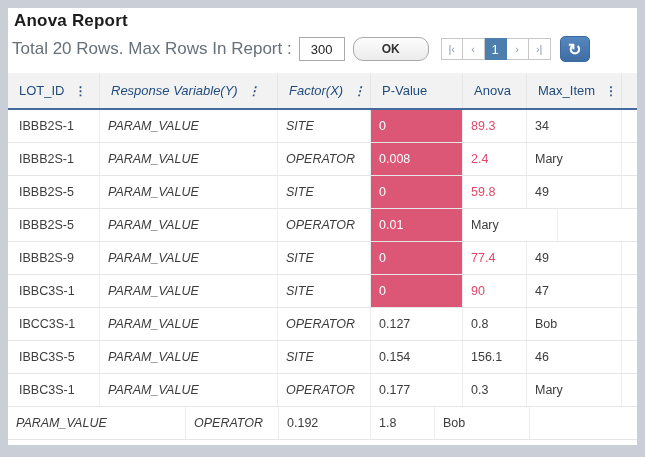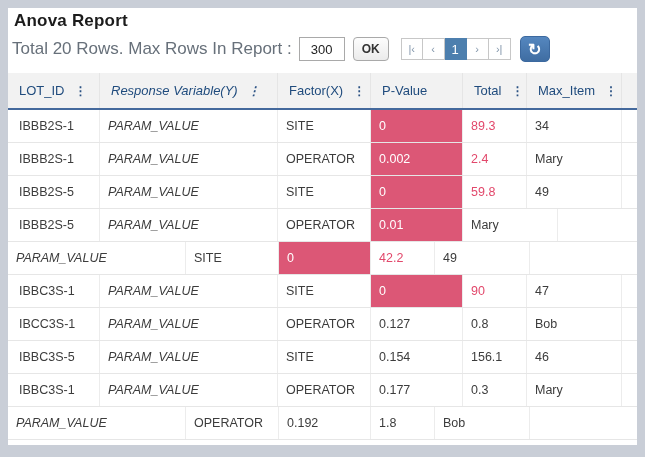--- a/index.html
+++ b/index.html
@@ -31,22 +31,22 @@
   }
   .summary { font-size: 17px; color: #67707a; white-space: nowrap; }
   .maxrows-input {
     width: 46px; height: 24px; margin-left: 7px;
     border: 1px solid #a9a9a9; border-radius: 0;
     font-family: "Liberation Sans", sans-serif;
     font-size: 13px; color: #222; text-align: center;
     background: #fff; outline: none;
   }
   .ok-btn {
-    height: 24px; margin-left: 8px; padding: 0 8px;
-    border: 1px solid #a9a9a9; border-radius: 4px;
+    height: 24px; margin-left: 8px; padding: 0 28px;
+    border: 1px solid #a9a9a9; border-radius: 10px;
     background: linear-gradient(#fdfdfd, #ebebeb);
     font-family: "Liberation Sans", sans-serif;
     font-size: 12px; font-weight: bold; color: #333;
     cursor: pointer;
   }
   .pager { display: flex; margin-left: 12px; }
   .pg-btn {
     width: 22px; height: 22px;
     border: 1px solid #c7c7c7; border-left: none;
     background: #fff; color: #8296ab;
@@ -93,21 +93,21 @@
     border-right: 1px solid #ececec;
     overflow: hidden; white-space: nowrap;
   }
   .td.flag-bg {
     background: var(--flag_cell_bg, #dc5776);
     color: #ffffff;
   }
   .td.flag-text { color: var(--flag_text, #e2486b); }
   .col-lot    { width: 92px;  padding-left: 11px; }
   .col-resp   { width: 178px; font-style: italic; }
-  .col-factor { width: 93px; }
+  .col-factor { width: 93px; font-style: italic; }
   .col-pv     { width: 92px; gap: 28px; }
   .col-diff   { width: 64px; }
   .col-max    { width: 95px; }
   .col-extra  { flex: 1 1 auto; border-right: none; }
 </style>
 </head>
 <body>
 
 <div class="frame">
   <div class="panel">
@@ -142,21 +142,21 @@
         </div>
         <div class="th col-factor">
           <span>Factor(X)</span>
           <span class="kebab">⋮</span>
         </div>
         <div class="th col-pv">
           <span>P-Value</span>
           <span class="kebab">⋮</span>
         </div>
         <div class="th col-diff">
-          <span>Total</span>
+          <span>Anova</span>
           <span class="kebab">⋮</span>
         </div>
         <div class="th col-max">
           <span>Max_Item</span>
           <span class="kebab">⋮</span>
         </div>
         <div class="th col-extra"></div>
       </div>
       <div class="tbody">
           <div class="tr">
@@ -165,21 +165,21 @@
     <div class="td col-factor">SITE</div>
     <div class="td col-pv flag-bg">0</div>
     <div class="td col-diff flag-text">89.3</div>
     <div class="td col-max">34</div>
     <div class="td col-extra"></div>
   </div>
           <div class="tr">
     <div class="td col-lot">IBBB2S-1</div>
     <div class="td col-resp">PARAM_VALUE</div>
     <div class="td col-factor">OPERATOR</div>
-    <div class="td col-pv flag-bg">0.002</div>
+    <div class="td col-pv flag-bg">0.008</div>
     <div class="td col-diff flag-text">2.4</div>
     <div class="td col-max">Mary</div>
     <div class="td col-extra"></div>
   </div>
           <div class="tr">
     <div class="td col-lot">IBBB2S-5</div>
     <div class="td col-resp">PARAM_VALUE</div>
     <div class="td col-factor">SITE</div>
     <div class="td col-pv flag-bg">0</div>
     <div class="td col-diff flag-text">59.8</div>
@@ -188,24 +188,25 @@
   </div>
           <div class="tr">
     <div class="td col-lot">IBBB2S-5</div>
     <div class="td col-resp">PARAM_VALUE</div>
     <div class="td col-factor">OPERATOR</div>
     <div class="td col-pv flag-bg">0.01</div>
     <div class="td col-max">Mary</div>
     <div class="td col-extra"></div>
   </div>
           <div class="tr">
-    <div class="td col-resp">PARAM_VALUE</div>
-    <div class="td col-factor">SITE</div>
-    <div class="td col-pv flag-bg">0</div>
-    <div class="td col-diff flag-text">42.2</div>
+    <div class="td col-lot">IBBB2S-9</div>
+    <div class="td col-resp">PARAM_VALUE</div>
+    <div class="td col-factor">SITE</div>
+    <div class="td col-pv flag-bg">0</div>
+    <div class="td col-diff flag-text">77.4</div>
     <div class="td col-max">49</div>
     <div class="td col-extra"></div>
   </div>
           <div class="tr">
     <div class="td col-lot">IBBC3S-1</div>
     <div class="td col-resp">PARAM_VALUE</div>
     <div class="td col-factor">SITE</div>
     <div class="td col-pv flag-bg">0</div>
     <div class="td col-diff flag-text">90</div>
     <div class="td col-max">47</div>

